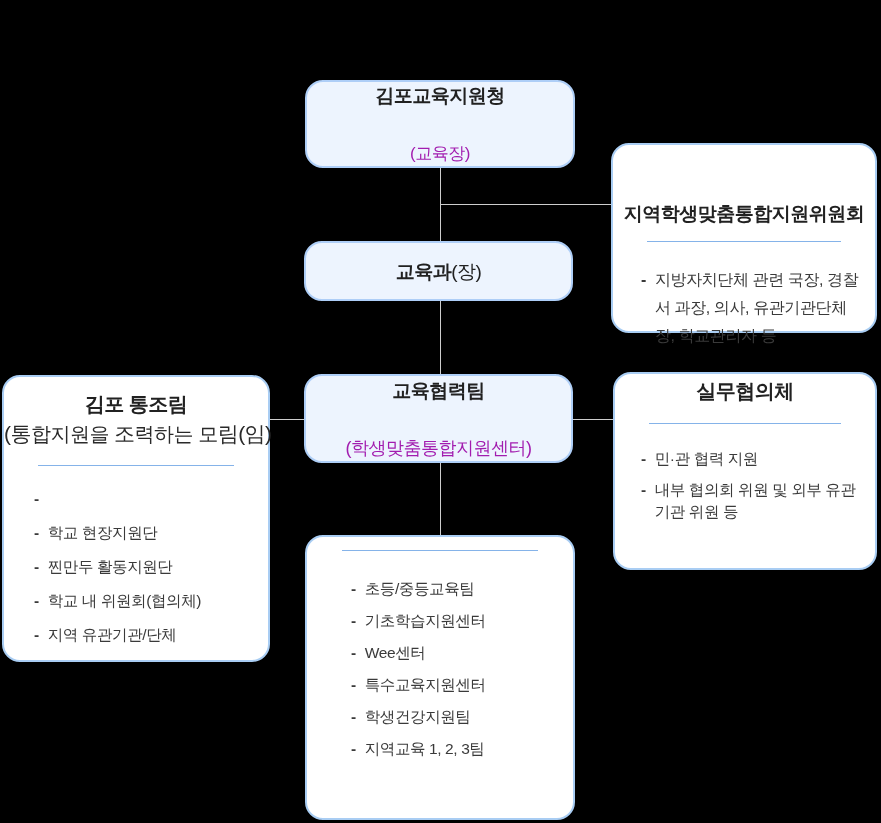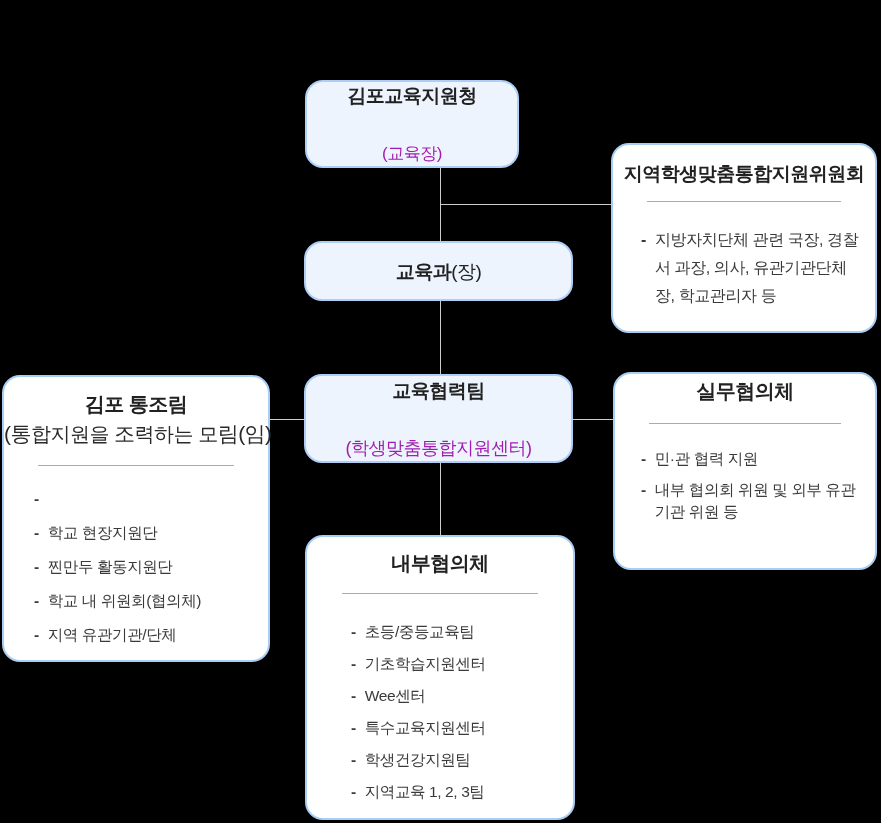--- a/index.html
+++ b/index.html
@@ -35,21 +35,21 @@
   .box.white { background: #ffffff; border-color: #a9cdf3; }
 
   .center-box {
     display: flex;
     flex-direction: column;
     align-items: center;
     justify-content: center;
     text-align: center;
   }
 
-  #box-office    { left: 305px; top: 80px;  width: 214px; height: 88px; }
+  #box-office    { left: 305px; top: 80px;  width: 270px; height: 88px; }
   #box-division  { left: 304px; top: 241px; width: 269px; height: 60px; }
   #box-coop      { left: 304px; top: 374px; width: 269px; height: 89px; }
   #box-committee { left: 611px; top: 143px; width: 266px; height: 190px; }
   #box-tongjorim { left: 2px;   top: 375px; width: 268px; height: 287px; }
   #box-working   { left: 613px; top: 372px; width: 264px; height: 198px; }
   #box-internal  { left: 305px; top: 535px; width: 270px; height: 285px; }
 
   
   .title {
     font-size: 19px;
@@ -92,21 +92,21 @@
   }
   .bullet-item .dash {
     font-weight: 600;
     margin-right: 9px;
     flex: 0 0 auto;
   }
   .bullet-item .txt { display: block; }
 
   
   #box-committee { padding-top: 15px; }
-  #box-committee .title { margin-bottom: 14px; }
+  #box-committee .title { margin-bottom: 14px; margin-top: 40px; }
   #box-committee .bullet-list { margin-top: 24px; padding-left: 28px; padding-right: 16px; }
   #box-committee .bullet-item { line-height: 28px; font-size: 16px; }
 
   
   #box-tongjorim { padding-top: 14px; }
   #box-tongjorim .title { font-size: 20px; }
   #box-tongjorim .tj-subtitle {
     text-align: center;
     color: #2a2a2a;
     letter-spacing: -0.5px;
@@ -204,21 +204,20 @@
           <span class="txt">민·관 협력 지원</span>
         </div>
         <div class="bullet-item">
           <span class="dash">-</span>
           <span class="txt">내부 협의회 위원 및  외부 유관 기관 위원 등</span>
         </div>
       </div>
   </div>
 
   <div class="box white" id="box-internal">
-    <div class="title">내부협의체</div>
     <div class="divider"></div>
     <div class="bullet-list">
         <div class="bullet-item">
           <span class="dash">-</span>
           <span class="txt">초등/중등교육팀</span>
         </div>
         <div class="bullet-item">
           <span class="dash">-</span>
           <span class="txt">기초학습지원센터</span>
         </div>

